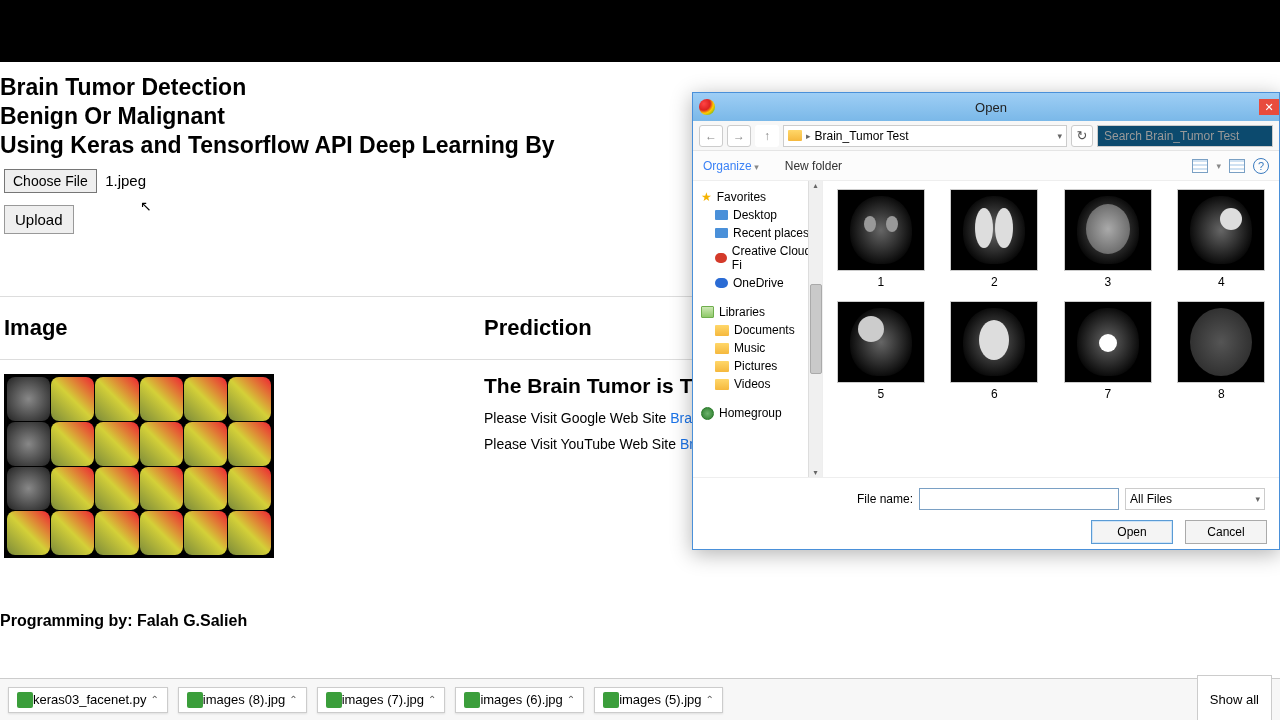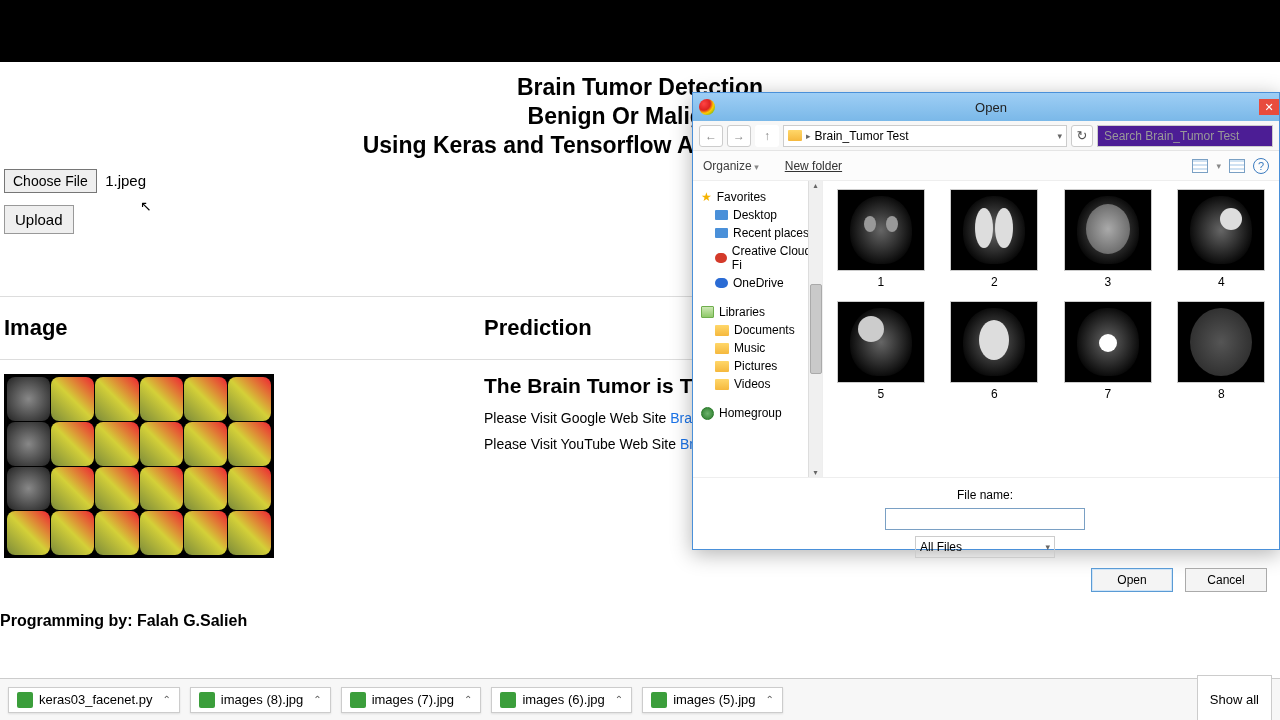--- a/index.html
+++ b/index.html
@@ -1,19 +1,19 @@
 <!DOCTYPE html>
 <html><head>
 <meta charset="utf-8">
 <style>
   * { box-sizing: border-box; margin: 0; padding: 0; }
   body { font-family: Arial, sans-serif; background: #000; width: 1280px; height: 720px; overflow: hidden; position: relative; }
   .page { position: absolute; top: 62px; left: 0; right: 0; bottom: 0; background: #fff; }
   
-  .header { text-align: center; padding: 10px 0 0 0; }
+  .header { text-align: left; padding: 10px 0 0 0; }
   .header h1 { font-size: 23px; font-weight: bold; margin: 2px 0; }
   
   .upload-section { padding: 8px 4px; }
   .choose-file-btn { background: #efefef; border: 1px solid #767676; padding: 3px 8px; font-size: 14px; cursor: pointer; }
   .file-name { margin-left: 4px; font-size: 15px; }
   .upload-btn { background: #efefef; border: 1px solid #999; padding: 5px 10px; font-size: 15px; margin-top: 12px; cursor: pointer; display: block; }
   
   .results-heading { text-align: right; font-size: 22px; font-weight: bold; margin: 18px 0 10px 0; }
   
   .results-table { width: 100%; border-collapse: collapse; }
@@ -26,44 +26,44 @@
   .pred-text a { color: #1a73e8; text-decoration: none; }
 
   .thumbnail-grid { width: 270px; height: 184px; border: 2px solid #000; background: #000; display: grid; grid-template-rows: repeat(4, 1fr); grid-template-columns: repeat(6, 1fr); gap: 1px; padding: 1px; }
   .thumb-cell { background: linear-gradient(45deg, #7b8a3a, #d4d038, #e23); border-radius: 8px; }
   .thumb-gray { background: radial-gradient(circle, #888, #222); }
 
   .author { font-size: 16px; font-weight: bold; margin-top: 40px; padding: 0 0 4px 0; }
   
   
   .download-bar { position: absolute; left: 0; right: 0; bottom: 0; height: 42px; border-top: 1px solid #ccc; background: #f7f7f7; display: flex; align-items: center; padding: 0 8px; }
-  .dl-item { display: flex; align-items: center; gap: 6px; border: 1px solid #ccc; padding: 4px 8px; margin-right: 10px; background: #fff; font-size: 13px; box-shadow: 0 1px 2px rgba(0,0,0,.1); }
+  .dl-item { display: flex; align-items: center; gap: 0; border: 1px solid #ccc; padding: 4px 8px; margin-right: 10px; background: #fff; font-size: 13px; box-shadow: 0 1px 2px rgba(0,0,0,.1); }
   .dl-icon { width: 16px; height: 16px; background: #3b9e3b; border-radius: 2px; display: inline-block; }
   .dl-chevron { color: #555; font-size: 10px; margin-left: 4px; }
   .show-all { margin-left: auto; border: 1px solid #ccc; background: #fff; padding: 16px 12px; font-size: 13px; text-align: right; }
   
   
   .dialog { position: absolute; top: 92px; left: 692px; width: 588px; height: 458px; background: #fff; border: 1px solid #4a90d9; box-shadow: 0 4px 20px rgba(0,0,0,.3); }
   .titlebar { height: 28px; background: linear-gradient(#9ecef5, #7ab8e8); display: flex; align-items: center; padding: 0 6px; }
   .titlebar-icon { width: 16px; height: 16px; border-radius: 50%; background: radial-gradient(circle at 30% 30%, #f44, #d22 40%, #fc0 60%, #2a2); margin-right: 8px; }
   .titlebar-title { flex: 1; text-align: center; font-size: 13px; color: #222; }
   .close-x { width: 20px; height: 16px; background: #e84c3d; color: #fff; text-align: center; font-size: 11px; line-height: 16px; margin-right: -6px; }
   
   .navbar { height: 30px; background: #f7f7f7; border-bottom: 1px solid #e5e5e5; display: flex; align-items: center; padding: 0 6px; gap: 4px; }
   .nav-btn { width: 24px; height: 22px; border: 1px solid #ccc; border-radius: 3px; background: #fff; display: flex; align-items: center; justify-content: center; color: #888; font-size: 12px; }
   .path-box { flex: 1; height: 22px; border: 1px solid #ccc; background: #fff; display: flex; align-items: center; padding: 0 4px; font-size: 12px; gap: 4px; }
   .folder-ico { width: 14px; height: 11px; background: linear-gradient(#ffd76a, #f5b83d); border-radius: 1px; }
   .path-chevron { color: #666; font-size: 9px; }
   .refresh-btn { width: 22px; height: 22px; border: 1px solid #ccc; border-radius: 3px; background: #fff; display: flex; align-items: center; justify-content: center; color: #555; font-size: 13px; }
-  .search-box { width: 176px; height: 22px; border: 1px solid #ccc; background: #4c1d95; padding: 0 6px; font-size: 12px; color: #999; display: flex; align-items: center; }
+  .search-box { width: 176px; height: 22px; border: 1px solid #ccc; background: #0c4a6e; padding: 0 6px; font-size: 12px; color: #999; display: flex; align-items: center; }
   
   .toolbar { height: 30px; background: #fcfcfc; border-bottom: 1px solid #eee; display: flex; align-items: center; padding: 0 10px; font-size: 12px; }
-  .organize { color: #404040; cursor: pointer; }
+  .organize { color: #3b82f6; cursor: pointer; }
   .organize::after { content: " ▾"; color: #888; font-size: 9px; }
-  .newfolder { margin-left: 26px; color: #333; cursor: pointer; text-decoration: underline; }
+  .newfolder { margin-left: 26px; color: #333; cursor: pointer; }
   .view-icons { margin-left: auto; display: flex; gap: 8px; align-items: center; }
   .vicon { width: 16px; height: 14px; border: 1px solid #7aa0c4; background: repeating-linear-gradient(#cfe1f2 0 2px, #fff 2px 4px); }
   .vchev { color: #888; font-size: 9px; }
   .help-icon { width: 16px; height: 16px; border: 1px solid #3b7bbf; border-radius: 50%; color: #3b7bbf; font-size: 11px; text-align: center; line-height: 14px; }
   
   .dialog-body { display: flex; height: 296px; }
   .sidebar { width: 130px; border-right: 1px solid #eee; padding: 6px 0; font-size: 12px; overflow: hidden; position: relative; }
   .side-scroll { position: absolute; right: 0; top: 0; bottom: 0; width: 14px; background: #f0f0f0; border-left: 1px solid #ddd; display: flex; flex-direction: column; align-items: center; justify-content: space-between; font-size: 8px; color: #666; }
   .side-thumb { width: 12px; height: 90px; background: #c9c9c9; border: 1px solid #aaa; border-radius: 2px; }
   .side-group { padding: 3px 6px 2px 8px; display: flex; align-items: center; gap: 5px; }
@@ -84,21 +84,21 @@
   .b1::before { width: 12px; height: 16px; top: 20px; left: 14px; } .b1::after { width: 12px; height: 16px; top: 20px; right: 14px; }
   .b2::before { width: 18px; height: 40px; top: 12px; left: 12px; background: #ddd; } .b2::after { width: 18px; height: 40px; top: 12px; right: 12px; background: #ddd; }
   .b3::before { width: 44px; height: 50px; top: 8px; left: 9px; background: radial-gradient(#aaa, #555); }
   .b4::before { width: 22px; height: 22px; top: 12px; right: 10px; background: #ddd; border-radius: 50%; }
   .b5::before { width: 26px; height: 26px; top: 8px; left: 8px; background: #ccc; }
   .b6::before { width: 30px; height: 40px; top: 12px; left: 16px; background: #ddd; }
   .b7::before { width: 18px; height: 18px; top: 26px; left: 22px; background: #fff; border-radius: 50%; }
   .b8 { border-radius: 50%; background: radial-gradient(#555, #222); }
   
   .footer { border-top: 1px solid #eee; padding: 10px 12px; }
-  .file-row { display: flex; align-items: center; gap: 6px; margin-bottom: 10px; justify-content: flex-end; padding-right: 2px; flex-direction: column; }
+  .file-row { display: flex; align-items: center; gap: 6px; margin-bottom: 10px; justify-content: flex-end; padding-right: 2px; }
   .file-label { font-size: 12px; }
   .file-input { width: 200px; height: 22px; border: 1px solid #7aa0c4; padding: 0 4px; font-size: 12px; }
   .type-select { width: 140px; height: 22px; border: 1px solid #ccc; font-size: 12px; padding: 0 4px; display: flex; align-items: center; justify-content: space-between; }
   .btn-row { display: flex; gap: 12px; justify-content: flex-end; }
   .dlg-btn { width: 82px; height: 24px; border: 1px solid #aaa; background: #f4f4f4; font-size: 12px; cursor: pointer; }
   .dlg-btn.primary { border: 1px solid #5a9bd5; box-shadow: 0 0 0 1px #cfe4f7 inset; }
   
   .cursor { position: absolute; top: 198px; left: 140px; font-size: 14px; color: #000; pointer-events: none; }
 </style>
 </head>

